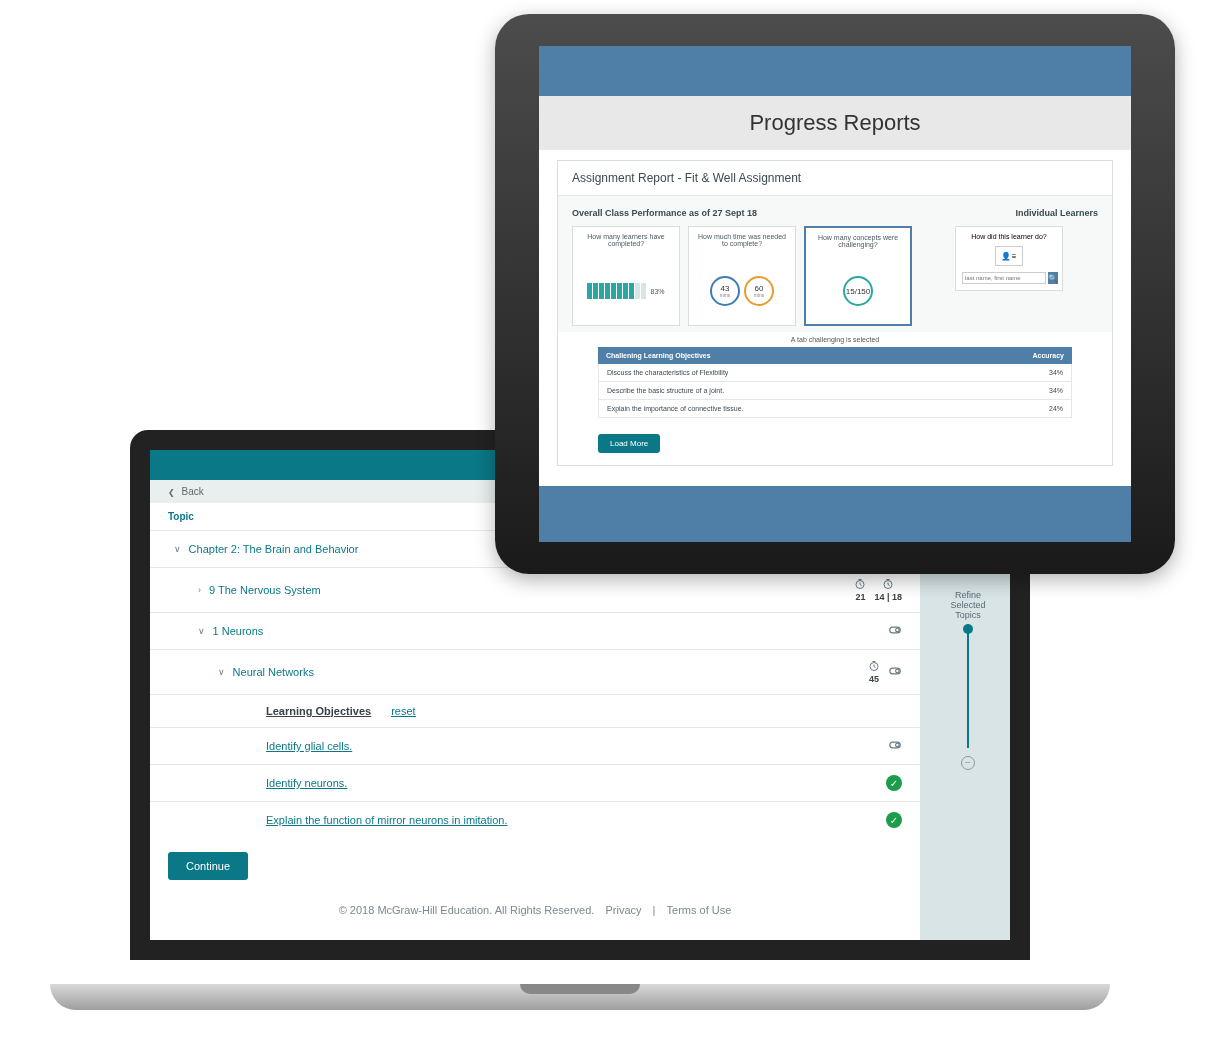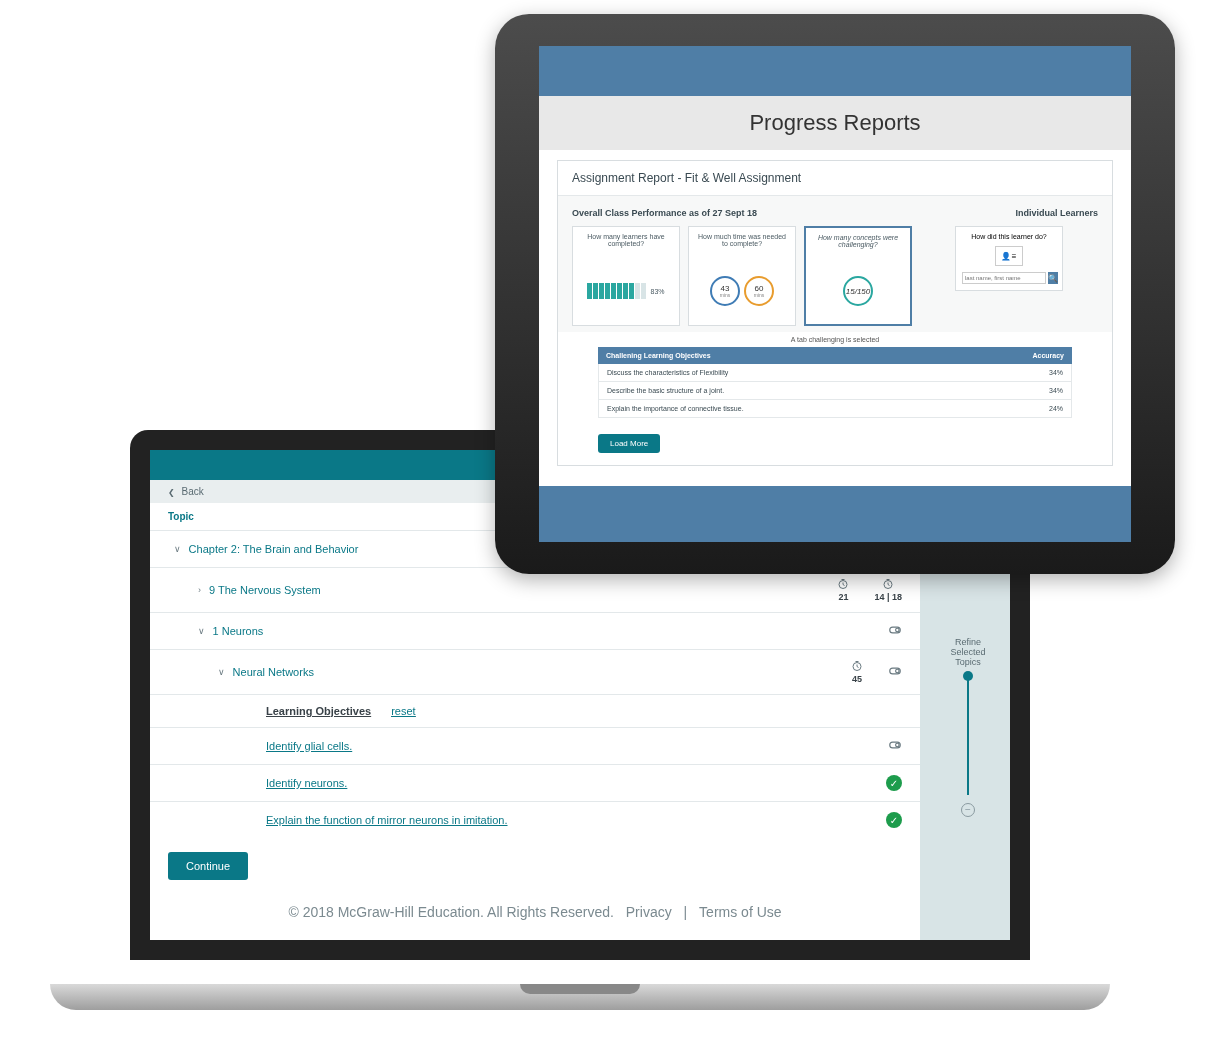--- a/index.html
+++ b/index.html
@@ -68,21 +68,21 @@
     font-size: 11px;
     color: #0a7887;
     justify-content: space-between;
     background: #fff;
   }
   .lt-row .label { display: flex; align-items: center; gap: 8px; }
   .lt-row.level0 .label { padding-left: 24px; }
   .lt-row.level1 .label { padding-left: 48px; }
   .lt-row.level2 .label { padding-left: 68px; }
   .lt-row.level3 .label { padding-left: 116px; text-decoration: underline; }
-  .lt-row .icons { display: flex; gap: 25px; align-items: center; color:#6a7a81; font-size:9px }
+  .lt-row .icons { display: flex; gap: 8px; align-items: center; color:#6a7a81; font-size:9px }
   .lt-row .tog-icon svg { width: 14px; height: 14px; }
   .lt-row .clock-col { display:flex; flex-direction:column; align-items:center; gap:2px;}
   .lt-row .clock-col svg { width:12px; height:12px;}
   .lt-row .num { font-weight:600; color:#394248; }
 
   .lt-row.lo-header {
     font-weight: 600; color: #394248;
     background:#fff;
   }
   .lt-row.lo-header .reset { color:#0a7887; text-decoration: underline; font-weight:400; margin-left: 12px; }
@@ -92,28 +92,28 @@
     display:flex; align-items:center; justify-content:center;
     color:#fff; font-size:10px;
   }
 
   .lt-continue {
     margin: 14px 18px;
     background:#0a7887; color:#fff; border:none;
     padding: 8px 18px; font-size: 11px; border-radius: 3px;
   }
   .lt-footer {
-    text-align:center; font-size:14px; color:#7b8a90; padding:10px 0;
+    text-align:center; font-size:11px; color:#7b8a90; padding:10px 0;
   }
   .lt-footer span { margin: 0 4px; }
 
   .lt-side {
     position:absolute; right:14px; top:140px;
     width:56px; text-align:center;
-    font-size:9px; color:#5a6b72;margin-top:47px;
+    font-size:9px; color:#5a6b72;
   }
   .lt-side .track {
     width:2px; height:120px; background:#0a7887; margin:8px auto; position:relative;
   }
   .lt-side .handle {
     position:absolute; left:-4px; top:-4px; width:10px; height:10px;
     border-radius:50%; background:#0a7887;
   }
   .lt-side .minus {
     width:14px; height:14px; border:1px solid #8a9aa0; border-radius:50%;
@@ -147,21 +147,21 @@
     padding:10px 14px; font-size:12px; color:#3a4a52; border-bottom:1px solid #e4e8ea;
   }
   .tb-body { padding:12px 14px 6px; position:relative; background:#f7f8f8;}
   .tb-subhead { display:flex; justify-content:space-between; font-size:9px; color:#3a4a52; margin-bottom:8px; font-weight:600;}
   .tb-cards { display:flex; gap:8px; align-items:stretch;}
   .tb-card {
     flex:0 0 108px; border:1px solid #d8dde0; background:#fff;
     padding:6px; text-align:center; font-size:7px; color:#4a5a62;
     display:flex; flex-direction:column; gap:14px; min-height:100px;
   }
-  .tb-card.selected { border-color:#4f7ea6; border-width:2px;font-style:italic; }
+  .tb-card.selected { border-color:#4f7ea6; border-width:2px; }
   .tb-card .q { min-height:16px; }
   .tb-card .viz { flex:1; display:flex; align-items:center; justify-content:center; gap:4px;}
   .ring { width:30px; height:30px; border:2px solid; border-radius:50%; display:flex; align-items:center; justify-content:center; font-size:8px; color:#333;}
   .ring.blue { border-color:#3f7cb5; }
   .ring.orange { border-color:#e89c2e; }
   .ring.teal { border-color:#2aa7a0; }
   .ring.stack { flex-direction:column; line-height:1; }
   .ring.stack .sm { font-size:5px; color:#888; }
   .progbar { display:flex; align-items:center; gap:4px;}
   .progbar .bars { display:flex; gap:1px;}

